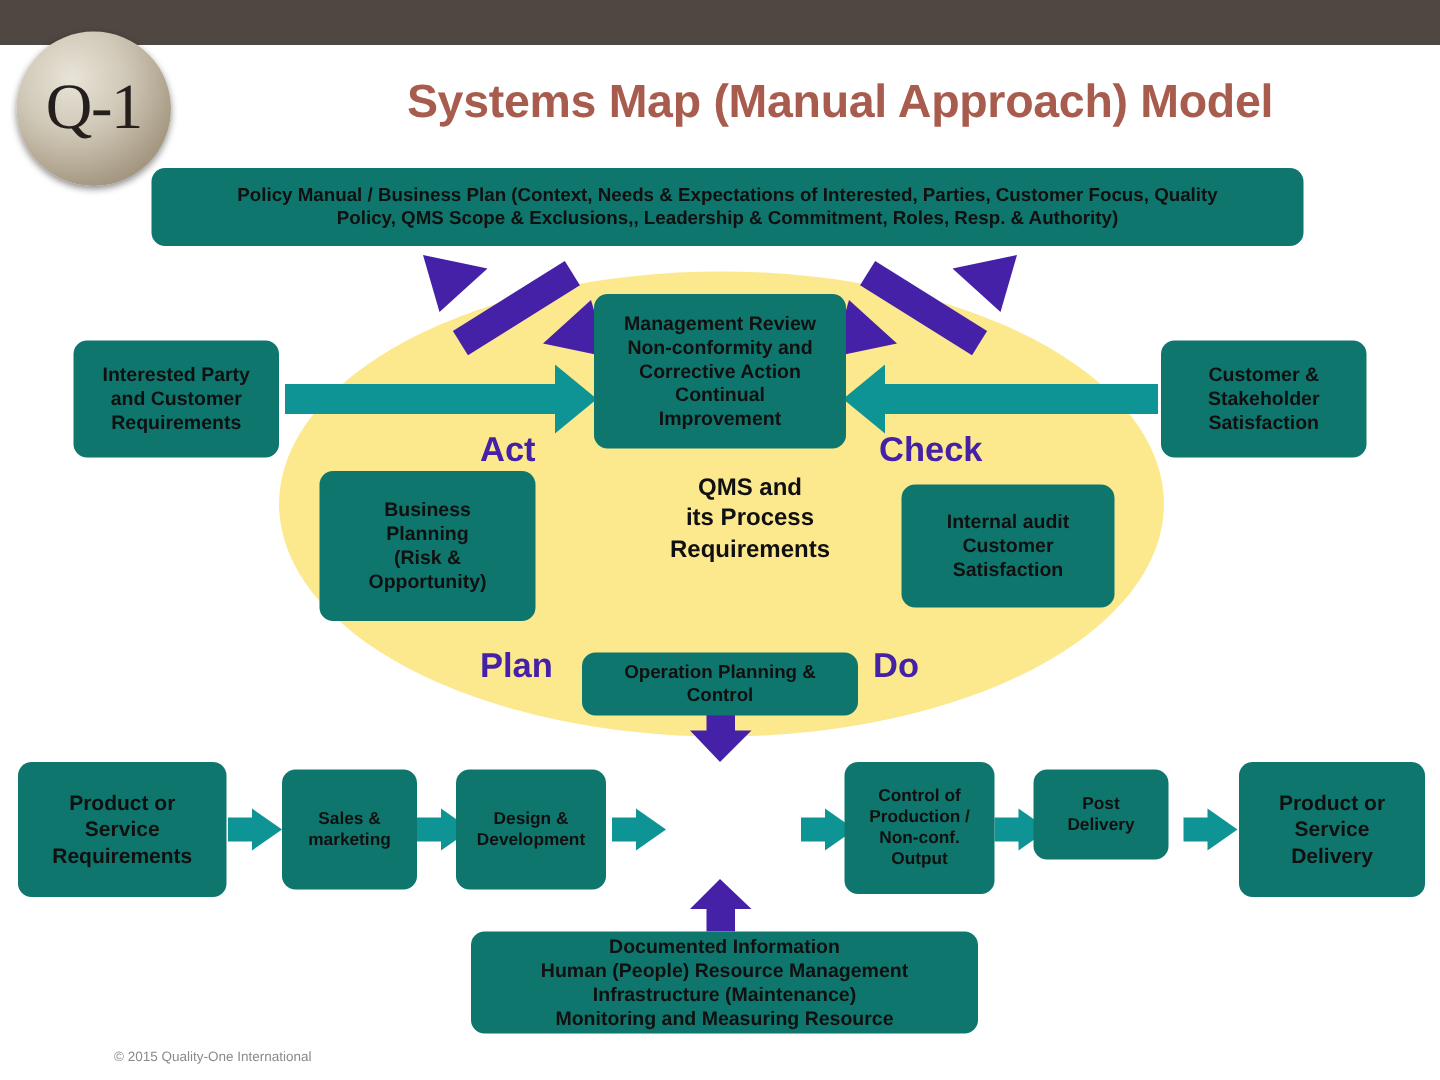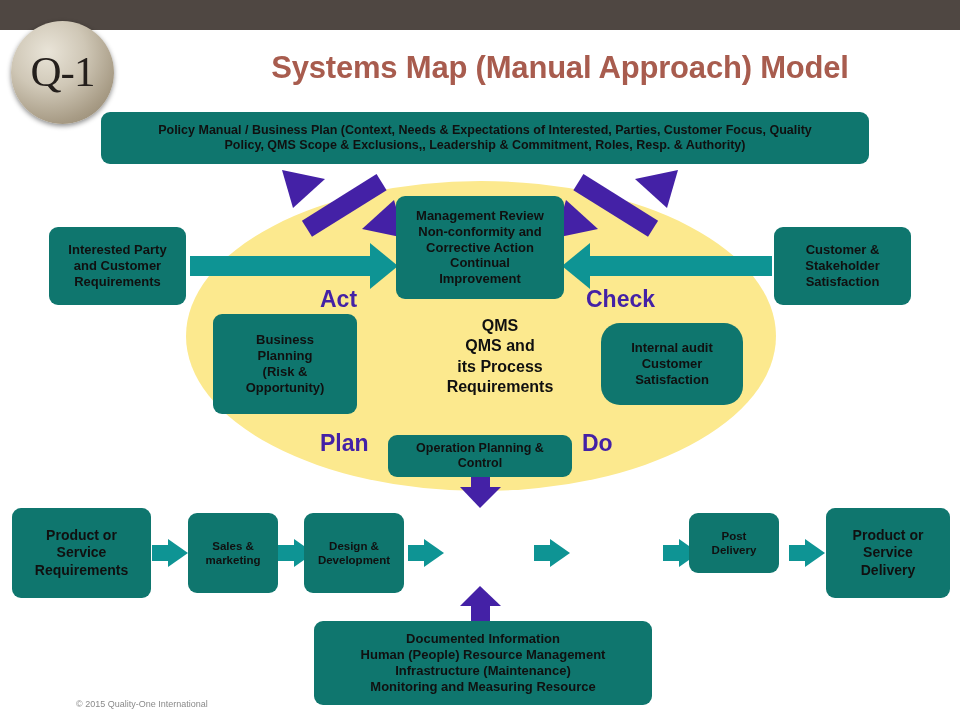--- a/index.html
+++ b/index.html
@@ -164,29 +164,28 @@
 
   <div class="box" style="left:774px;top:227px;width:137px;height:78px;font-size:13px;white-space:pre-line;">Customer &amp;
 Stakeholder
 Satisfaction</div>
 
   <div class="box" style="left:213px;top:314px;width:144px;height:100px;font-size:13px;white-space:pre-line;">Business
 Planning
 (Risk &amp;
 Opportunity)</div>
 
-  <div class="box" style="left:601px;top:323px;width:142px;height:82px;font-size:13px;white-space:pre-line;border-radius:19px;">Internal audit
+  <div class="box" style="left:601px;top:323px;width:142px;height:82px;font-size:13px;white-space:pre-line;">Internal audit
 Customer
 Satisfaction</div>
 
   <div class="box" style="left:388px;top:435px;width:184px;height:42px;font-size:12.5px;white-space:pre-line;">Operation Planning &amp;
 Control</div>
 
   <div class="qmscenter" style="left:390px;top:316px;width:220px;">
-    <div>QMS</div>
     <div>QMS and</div>
     <div>its Process</div>
     <div>Requirements</div>
   </div>
 
   <div class="pdca" style="left:320px;top:286px;">Act</div>
   <div class="pdca" style="left:586px;top:286px;">Check</div>
   <div class="pdca" style="left:320px;top:430px;">Plan</div>
   <div class="pdca" style="left:582px;top:430px;">Do</div>
 
@@ -194,29 +193,33 @@
 Service
 Requirements</div>
 
   <div class="box" style="left:188px;top:513px;width:90px;height:80px;font-size:11.5px;font-weight:bold;white-space:pre-line;">Sales &amp;
 marketing</div>
 
   <div class="box" style="left:304px;top:513px;width:100px;height:80px;font-size:11.5px;font-weight:bold;white-space:pre-line;">Design &amp;
 Development</div>
 
 
+  <div class="box" style="left:563px;top:508px;width:100px;height:88px;font-size:11.5px;font-weight:bold;white-space:pre-line;">Control of
+Production /
+Non-conf.
+Output</div>
 
   <div class="box" style="left:689px;top:513px;width:90px;height:60px;font-size:11.5px;font-weight:bold;white-space:pre-line;">Post
 Delivery</div>
 
   <div class="box" style="left:826px;top:508px;width:124px;height:90px;font-size:14px;white-space:pre-line;">Product or
 Service
 Delivery</div>
 
-  <div class="box" style="left:314px;top:621px;width:338px;height:84px;font-size:13px;flex-direction:column;">
+  <div class="box" style="left:314px;top:621px;width:338px;height:68px;font-size:13px;flex-direction:column;">
     <span>Documented Information</span>
     <span>Human (People) Resource Management</span>
     <span>Infrastructure (Maintenance)</span>
     <span>Monitoring and Measuring Resource</span>
   </div>
 
   <div class="copyright">© 2015 Quality-One International</div>
 
 </div>
 

